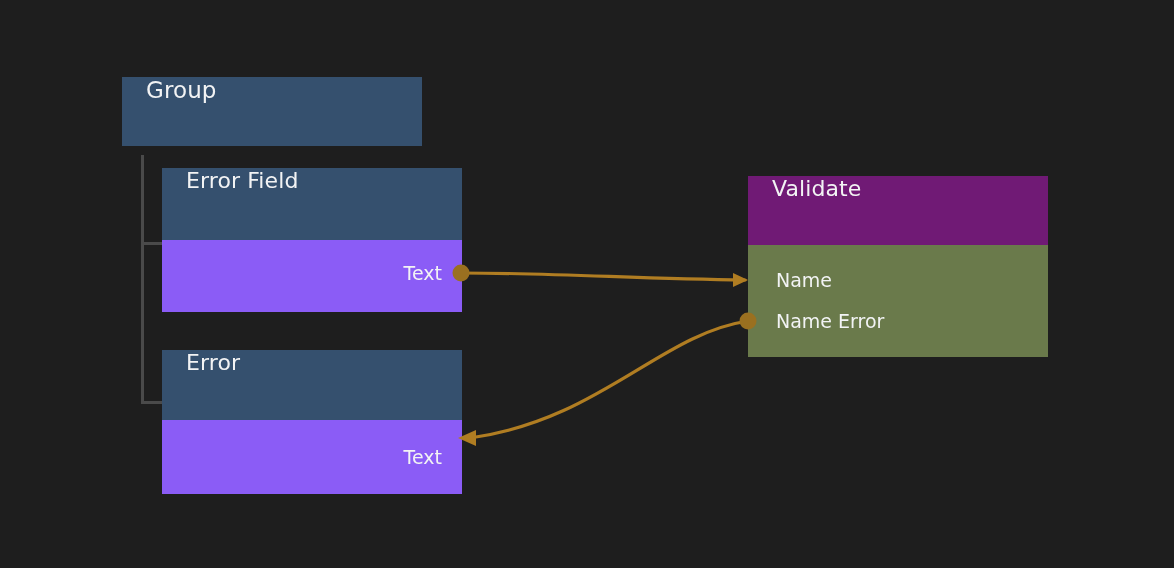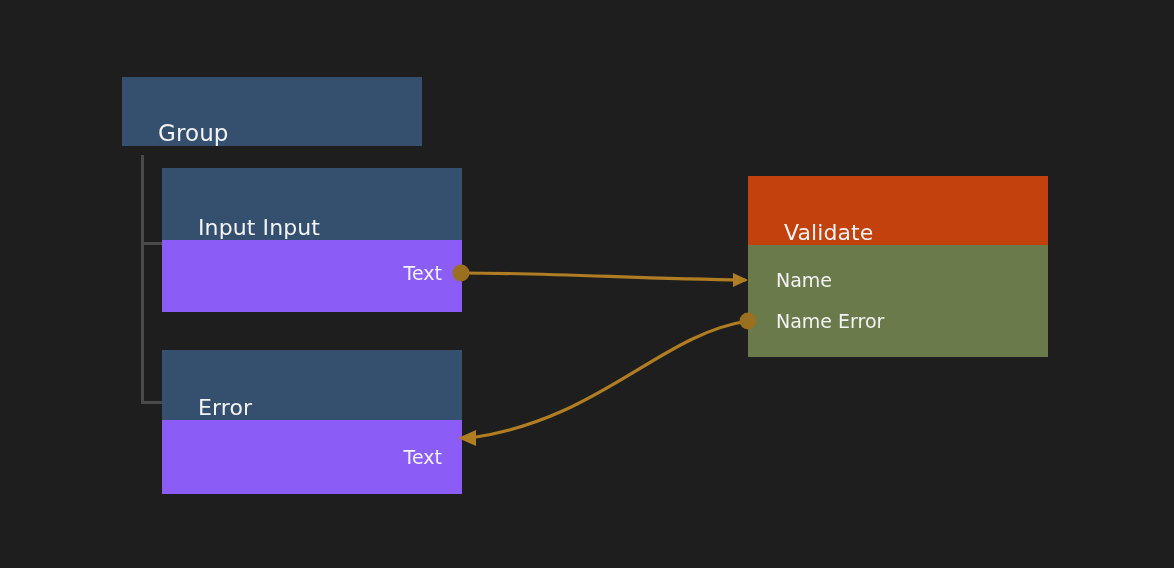--- a/index.html
+++ b/index.html
@@ -35,37 +35,37 @@
 
   
   .node {
     position: absolute;
     box-sizing: border-box;
     z-index: 2;
   }
   .node-header {
     box-sizing: border-box;
     display: flex;
-    align-items: flex-end;
-    padding-left: 36px;
+    align-items: flex-start;
+    padding-left: 24px;
     color: #f2f3f4;
     font-size: 22px;
     letter-spacing: 0.1px;
   }
   .node-body {
     box-sizing: border-box;
     position: relative;
   }
 
   
   .node-blue .node-header { background: #35506e; }
   .node-blue .node-body   { background: #8b5cf6; }
 
   
-  .node-green .node-header { background: #c2410c; }
+  .node-green .node-header { background: #701a75; }
   .node-green .node-body   { background: #6a7a4b; }
 
   
   #node-group {
     left: 122px;
     top: 77px;
     width: 300px;
     height: 69px;
   }
   #node-group .node-header {
@@ -182,21 +182,21 @@
   </div>
 
   <div class="node node-blue" id="node-group">
     <div class="node-header">
       <span>Group</span>
     </div>
   </div>
 
   <div class="node node-blue" id="node-input-field">
     <div class="node-header">
-      <span>Input Input</span>
+      <span>Error Field</span>
     </div>
     <div class="node-body">
       <div class="port port-out" id="port-input-text">
         <span>Text</span>
       </div>
     </div>
   </div>
 
   <div class="node node-blue" id="node-error">
     <div class="node-header">

